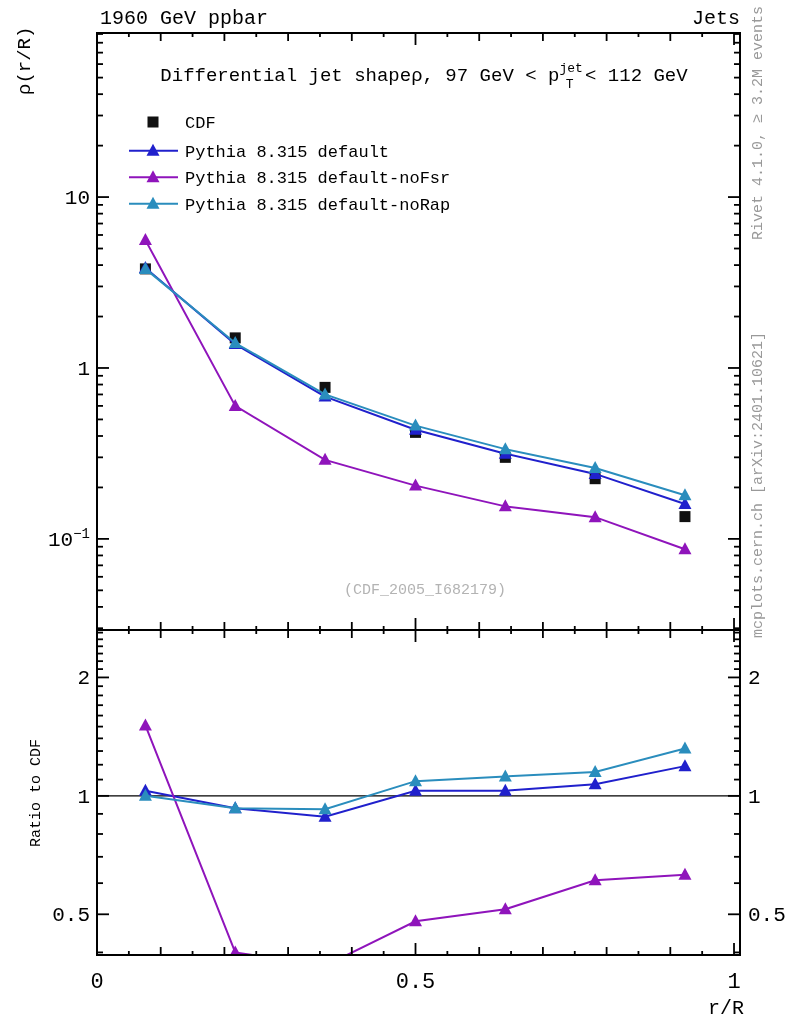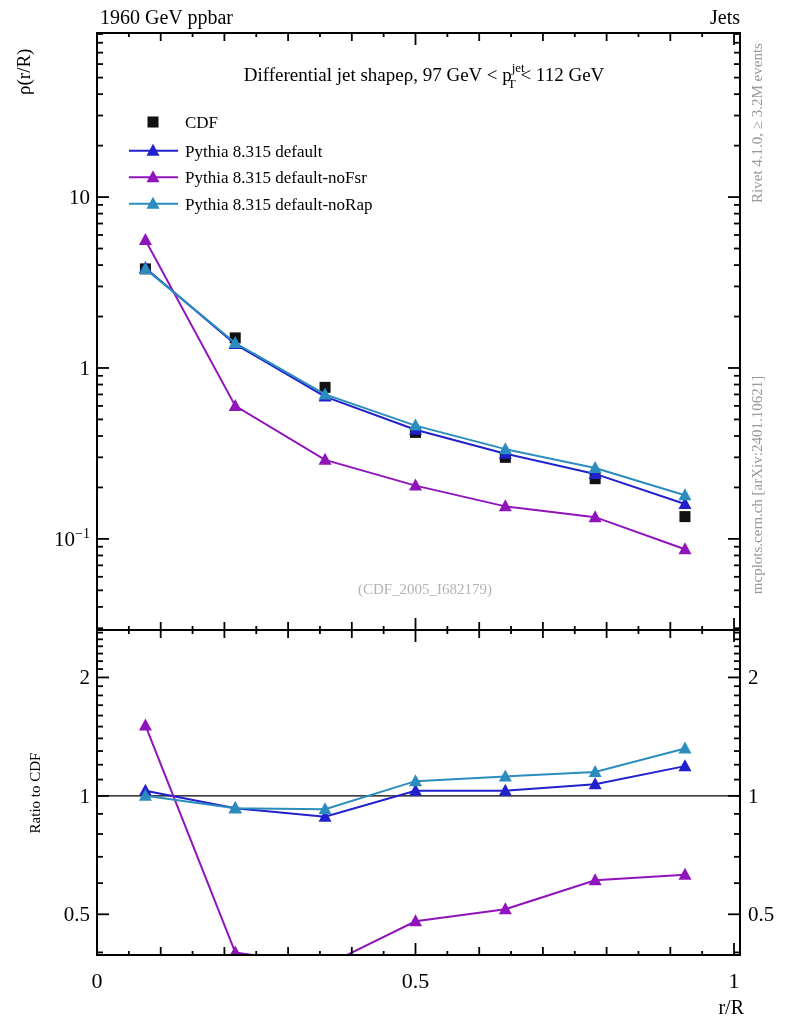--- a/index.html
+++ b/index.html
@@ -1,17 +1,17 @@
 <!DOCTYPE html>
 <html><head>
 <meta charset="utf-8">
 <style>
   html,body{margin:0;padding:0;background:#ffffff;}
   .page{width:766px;height:1024px;position:relative;background:#fff;
-        font-family:Liberation Serif, serif;}
+        font-family:Liberation Mono, monospace;}
   svg text{fill:#000;}
   .hdr{font-size:20px;}
   .title{font-size:19px;}
   .legend-label{font-size:17px;}
   .ylab{font-size:19px;}
   .ratiolab{font-size:15px;}
   .ticklab{font-size:21px;}
   .xticklab{font-size:22px;}
   .xaxlab{font-size:20px;}
   .side{font-size:15px;fill:#999999;}

